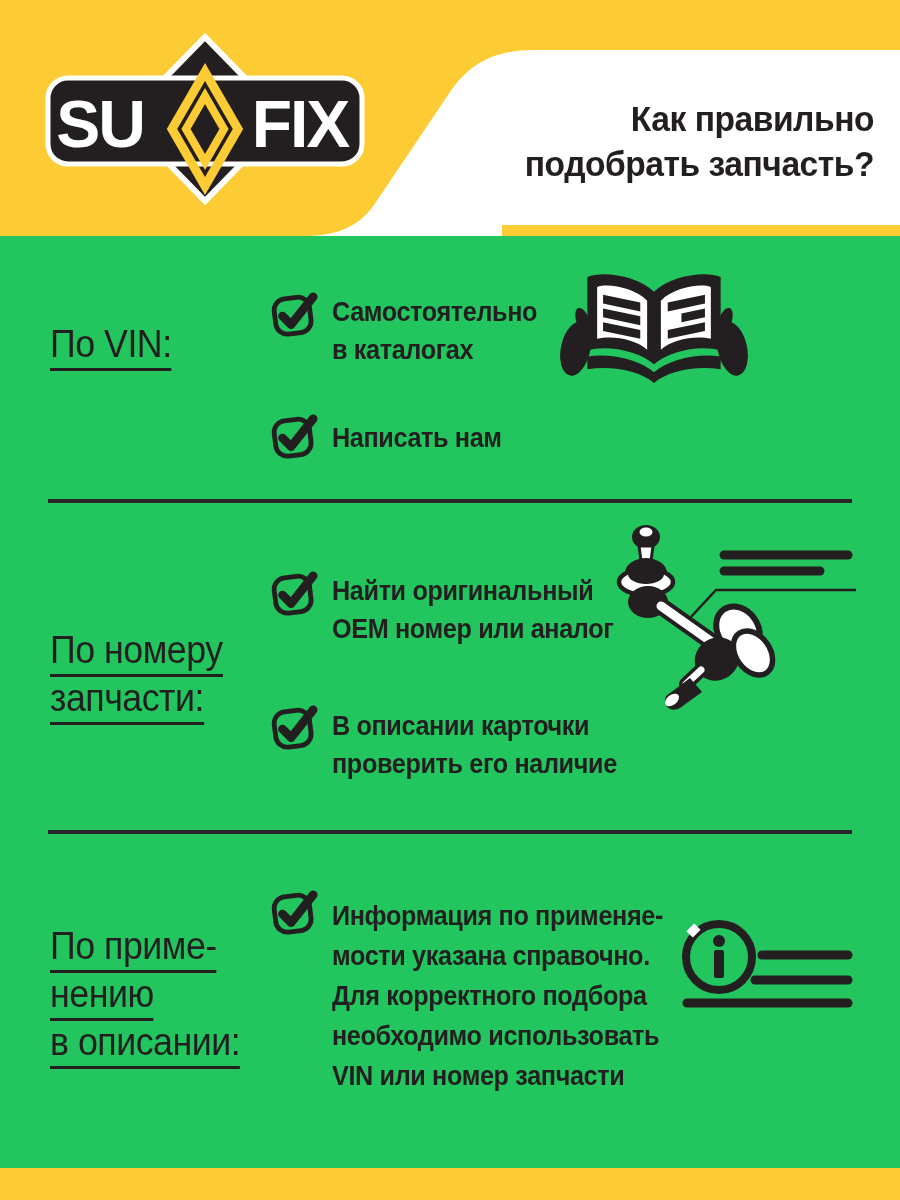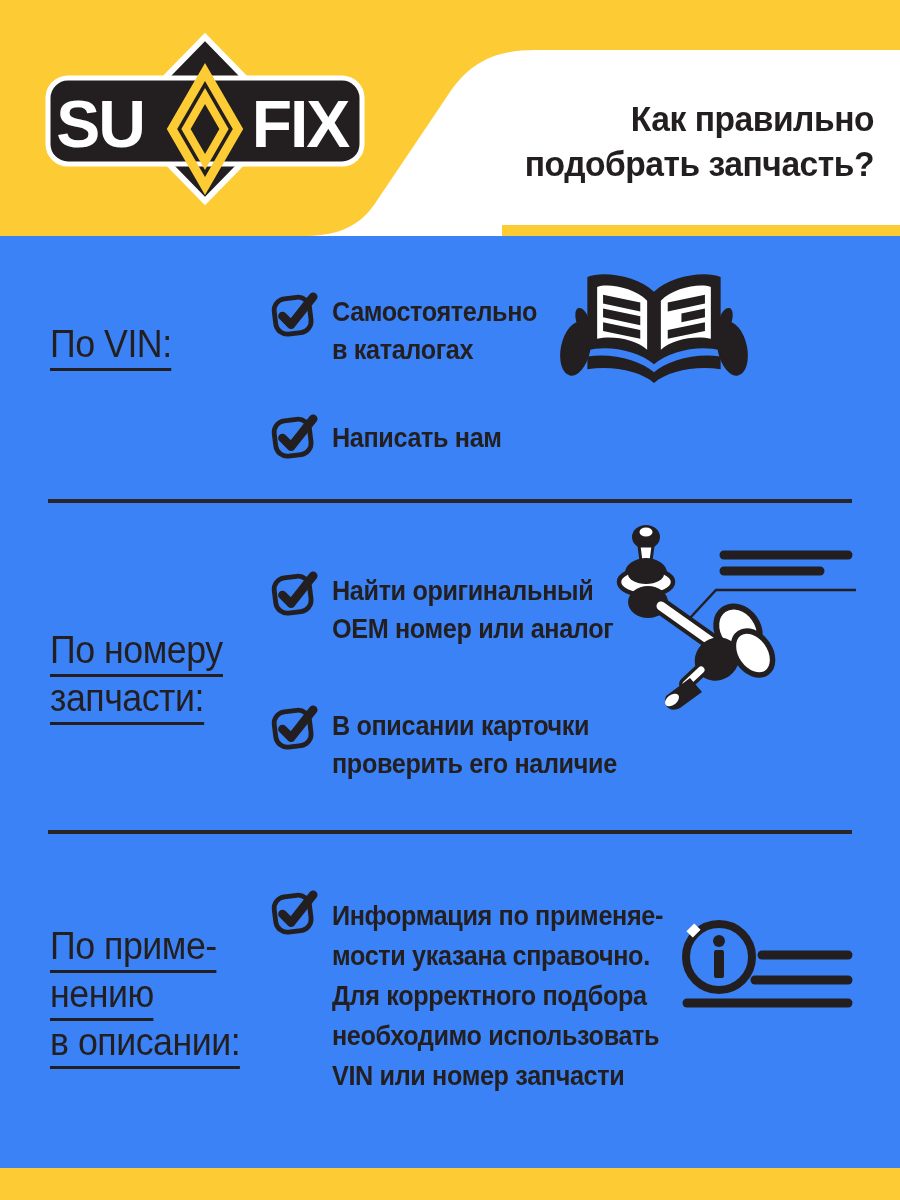--- a/index.html
+++ b/index.html
@@ -1,16 +1,16 @@
 <!DOCTYPE html>
 <html><head>
 <meta charset="utf-8">
 <style>
   html,body{margin:0;padding:0;background:#ffffff;}
-  .page{position:relative;width:900px;height:1200px;background:#3b82f6;overflow:hidden;
+  .page{position:relative;width:900px;height:1200px;background:#22c55e;overflow:hidden;
         font-family:"Liberation Sans",sans-serif;color:#231F20;}
   .band{position:absolute;left:0;top:0;width:900px;height:236px;background:#FDCC35;}
   .header-cut{position:absolute;left:0;top:0;width:900px;height:236px;}
   .bottom-bar{position:absolute;left:0;top:1168px;width:900px;height:32px;background:#FDCC35;}
   .logo{position:absolute;left:15px;top:8px;width:380px;height:230px;}
   .title{position:absolute;top:96px;right:26px;width:480px;text-align:right;
          font-weight:bold;font-size:35px;line-height:45px;letter-spacing:-0.5px;
          transform:scaleX(0.96);transform-origin:right top;}
   .title span{display:block;white-space:nowrap;}
   .divider{position:absolute;left:48px;width:804px;height:4px;background:#2A2627;}

